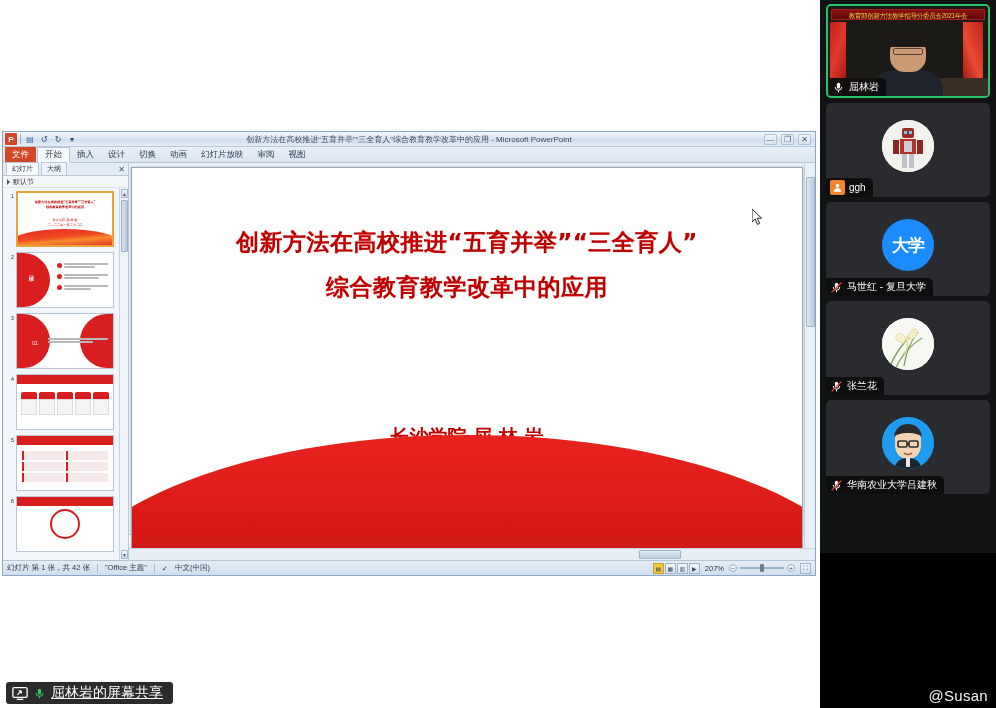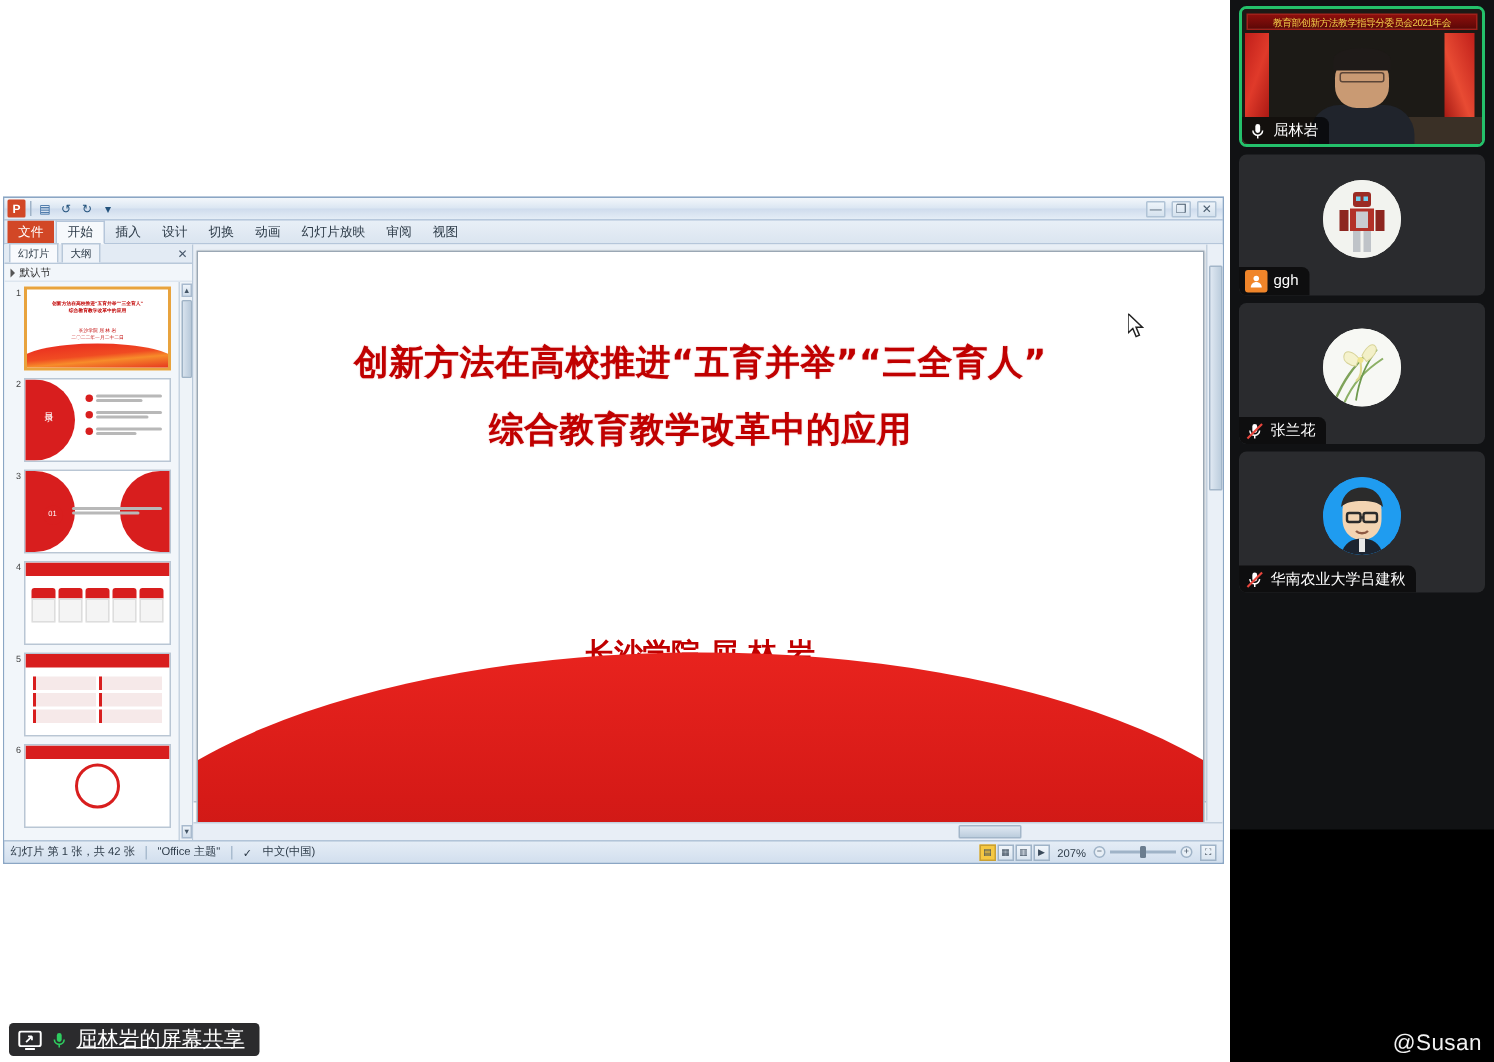--- a/index.html
+++ b/index.html
@@ -345,20 +345,21 @@
 
     <div class="ppt-titlebar">
       <div class="qat">
         <div class="ppt-logo">P</div>
         <div class="qat-sep"></div>
         <div class="qat-btn save">▤</div>
         <div class="qat-btn">↺</div>
         <div class="qat-btn">↻</div>
         <div class="qat-btn">▾</div>
       </div>
+      <div class="ppt-title-text">创新方法在高校推进“五育并举”“三全育人”综合教育教学改革中的应用 - Microsoft PowerPoint</div>
       <div class="win-ctrls">
         <div class="win-ctrl">—</div>
         <div class="win-ctrl">❐</div>
         <div class="win-ctrl">✕</div>
       </div>
     </div>
 
     <div class="ribbon-tabs">
       <div class="rtab file">文件</div>
       <div class="rtab active-tab">开始</div>
@@ -619,20 +620,34 @@
       <span class="badge-orange">
         <svg viewBox="0 0 24 24" width="11" height="11">
           <circle cx="12" cy="8" r="4" fill="#fff"></circle>
           <path d="M4 21c0-5 4-8 8-8s8 3 8 8z" fill="#fff"></path>
         </svg>
       </span>
       <span>ggh</span>
     </div>
   </div>
 
+  <div class="tile">
+    <div class="avatar av-blue">
+      <span>大学</span>
+    </div>
+    <div class="tile-name">
+      <svg class="mic" viewBox="0 0 24 24">
+        <rect x="9" y="3" width="6" height="11" rx="3" fill="#fff"></rect>
+        <path d="M6 11a6 6 0 0 0 12 0" stroke="#fff" stroke-width="1.8" fill="none"></path>
+        <line x1="12" y1="17" x2="12" y2="21" stroke="#fff" stroke-width="1.8"></line>
+        <line x1="3" y1="21" x2="21" y2="3" stroke="#e8453c" stroke-width="2.6"></line>
+      </svg>
+      <span>马世红 - 复旦大学</span>
+    </div>
+  </div>
 
   <div class="tile">
     <div class="avatar av-white">
       <svg viewBox="0 0 52 52" width="52" height="52">
         <rect width="52" height="52" fill="#f7f8f4"></rect>
         <path d="M8 48C14 34 20 26 30 16" stroke="#7fa35a" stroke-width="1.6" fill="none"></path>
         <path d="M14 50C20 36 28 28 40 20" stroke="#8cb066" stroke-width="1.4" fill="none"></path>
         <path d="M22 48C24 34 28 24 36 14" stroke="#6f9a4e" stroke-width="1.2" fill="none"></path>
         <path d="M26 18c3-6 7-9 9-6s-2 8-6 10z" fill="#f3f0c8" stroke="#d8d49a" stroke-width=".7"></path>
         <path d="M24 20c-4-5-9-6-10-2s4 7 8 7z" fill="#f5f2cd" stroke="#d8d49a" stroke-width=".7"></path>

